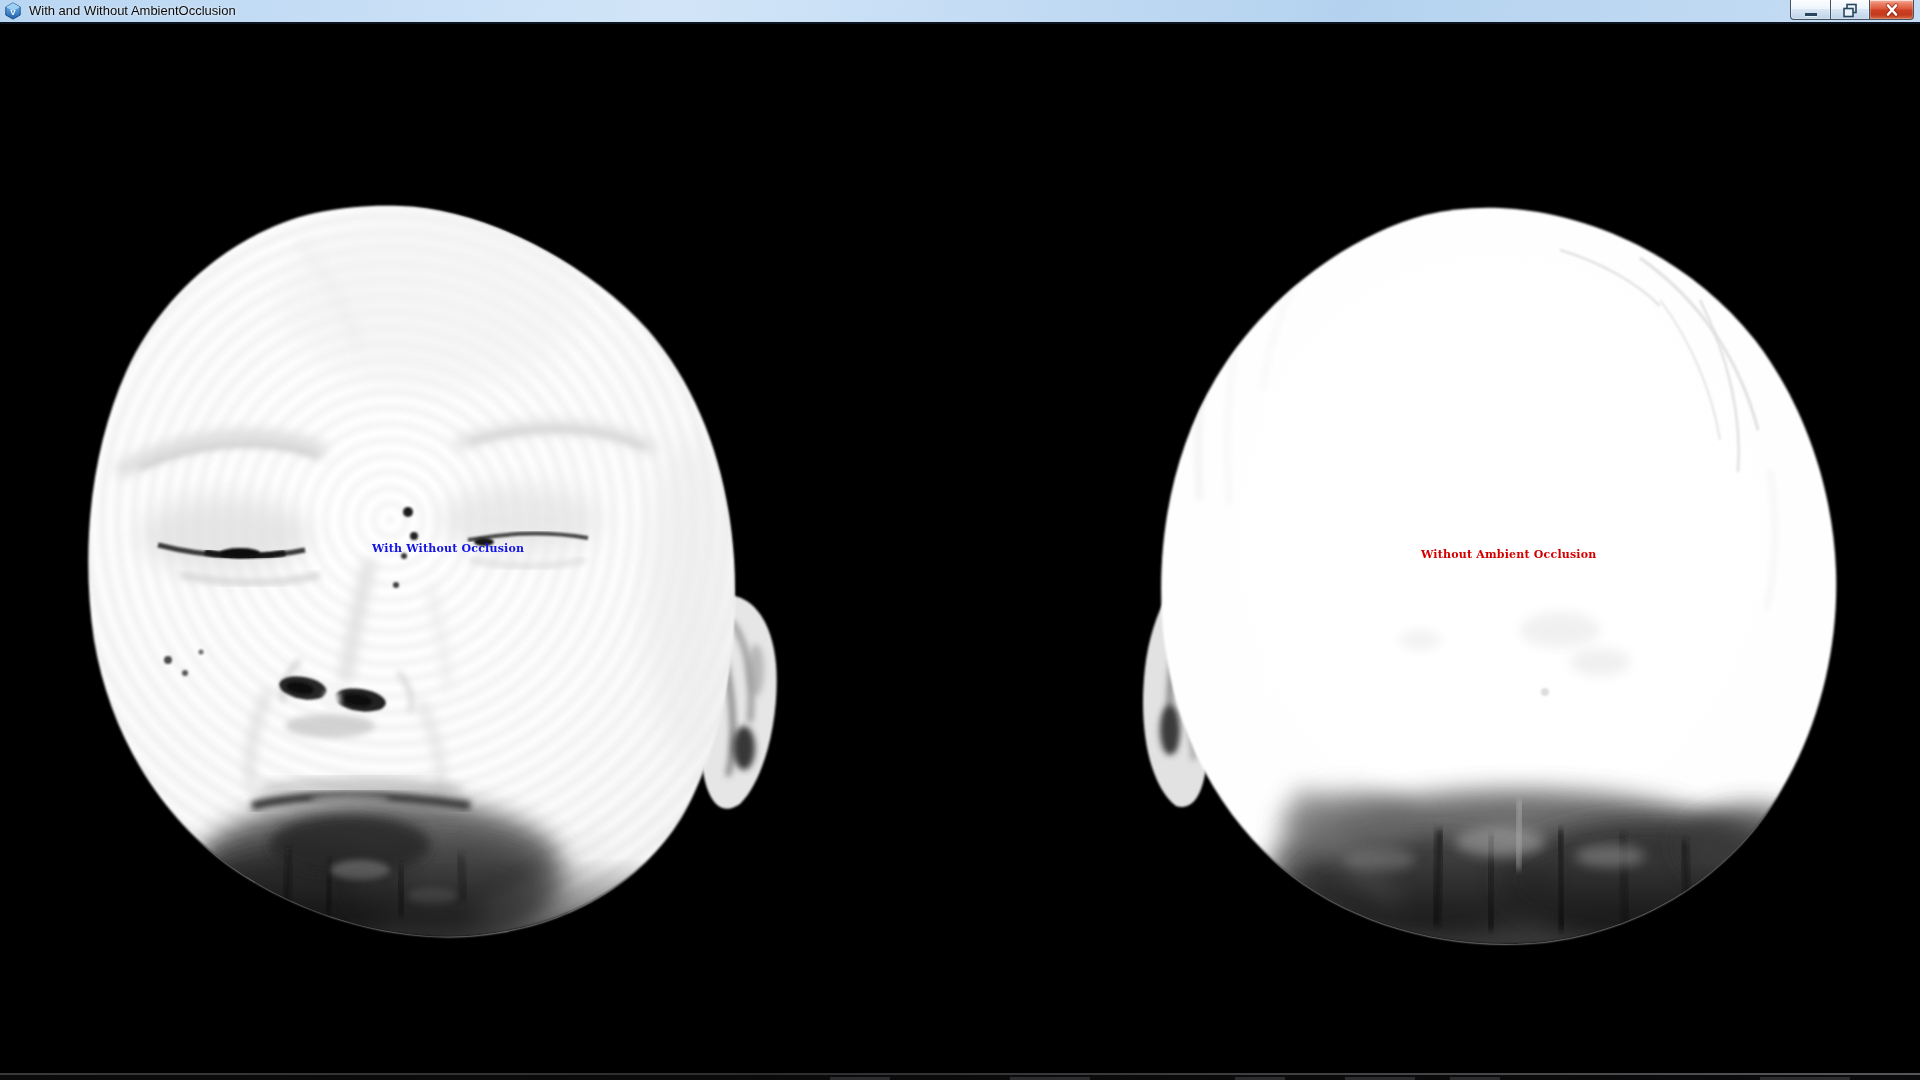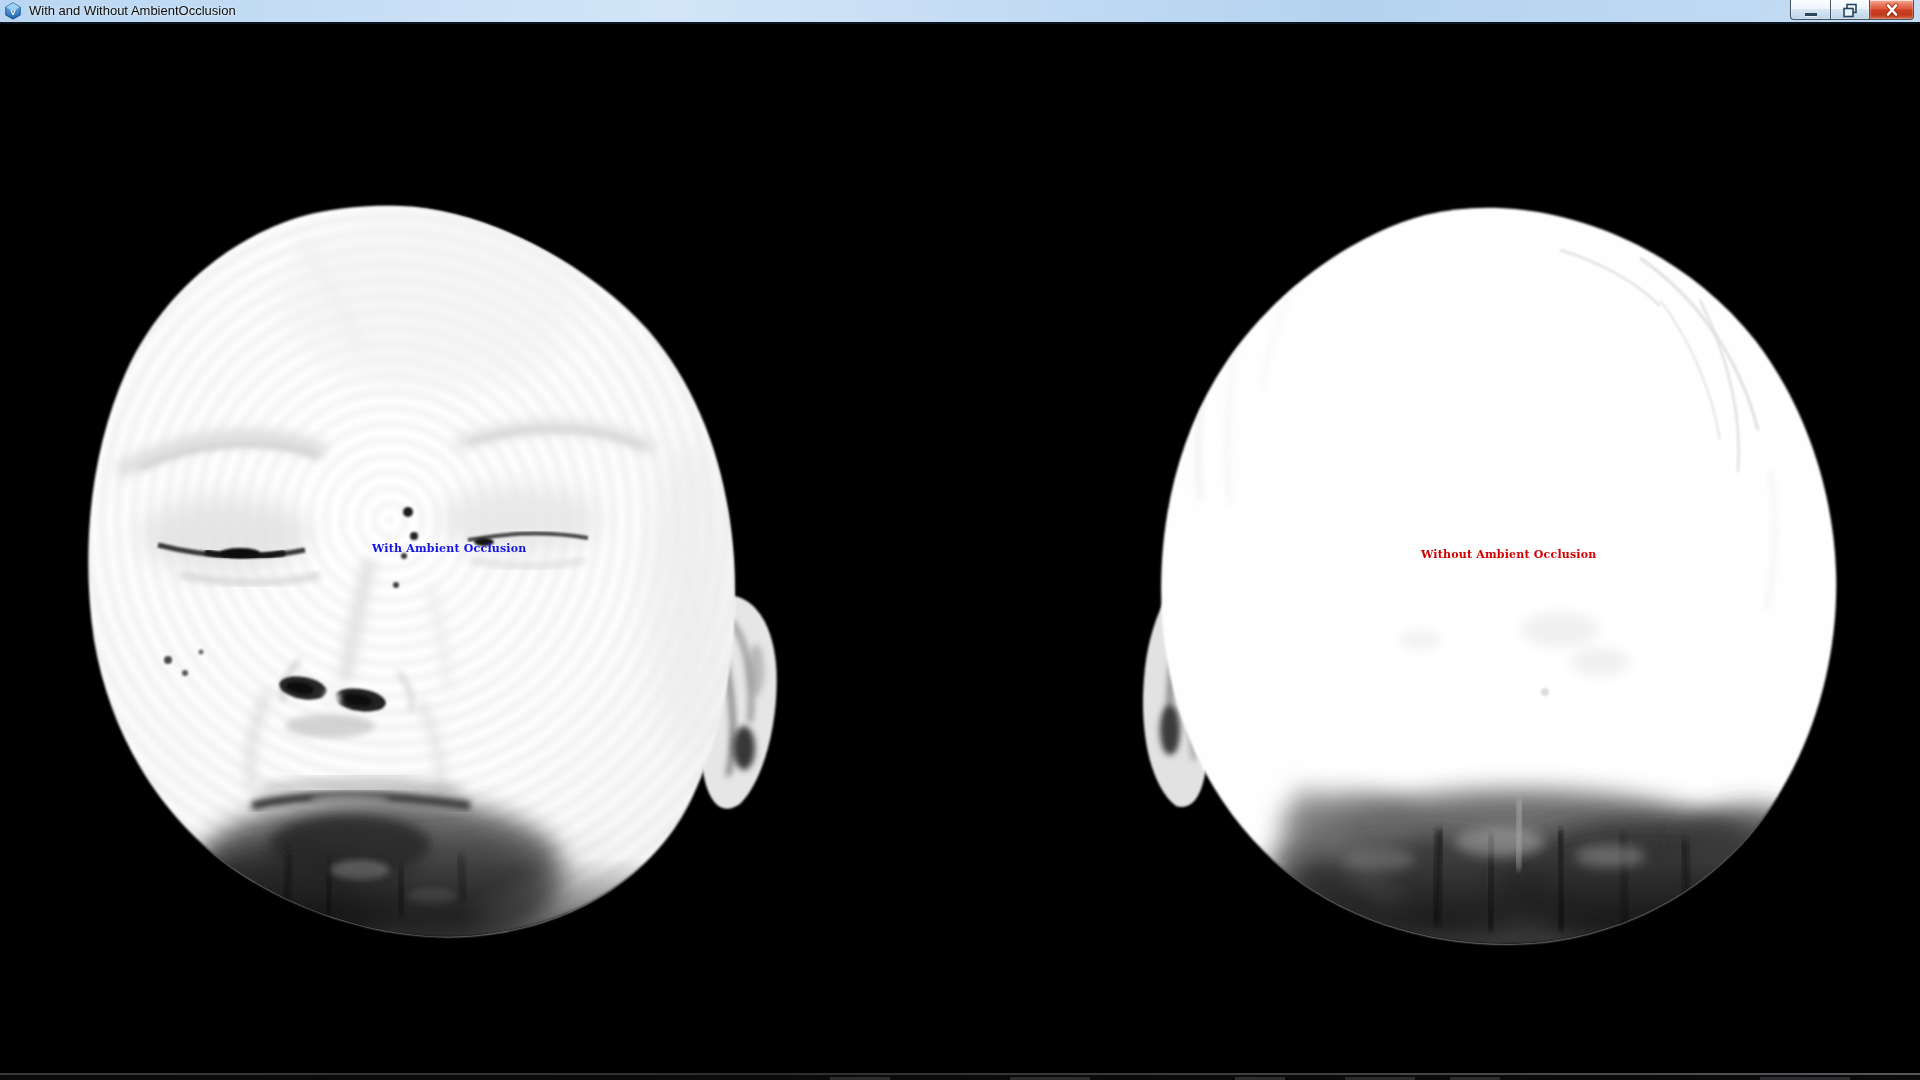--- a/index.html
+++ b/index.html
@@ -241,21 +241,21 @@
           <path d="M1520,800 L1518,870" stroke="#cfcfcf" stroke-width="5" opacity="0.6" filter="url(#f3)"></path>
           <ellipse cx="1500" cy="842" rx="45" ry="15" fill="#aaaaaa" opacity="0.5" filter="url(#f6)"></ellipse>
           <ellipse cx="1610" cy="856" rx="35" ry="12" fill="#999999" opacity="0.5" filter="url(#f6)"></ellipse>
           <ellipse cx="1380" cy="860" rx="35" ry="12" fill="#8a8a8a" opacity="0.45" filter="url(#f6)"></ellipse>
           <path d="M1300,790 C1330,840 1360,880 1400,905" stroke="#777777" stroke-width="14" fill="none" opacity="0.6" filter="url(#f12)"></path>
           <rect x="1230" y="862" width="600" height="84" fill="url(#fadeDown)"></rect>
         </g>
       </g>
     </svg>
 
-    <div class="vtk-label label-left" style="color: rgb(20, 20, 230);">With Ambient Occlusion</div>
+    <div class="vtk-label label-left" style="color: rgb(20, 20, 230);">With Without Occlusion</div>
     <div class="vtk-label label-right" style="color: rgb(212, 0, 0);">Without Ambient Occlusion</div>
   </div>
 
   <div class="titlebar">
     <span class="appicon">
       <svg viewBox="0 0 20 20" width="18" height="18">
         <defs>
           <linearGradient id="ig" x1="0" y1="0" x2="0" y2="1">
             <stop offset="0" stop-color="#7cc0f4"></stop>
               <stop offset="1" stop-color="#1c5fae"></stop>

